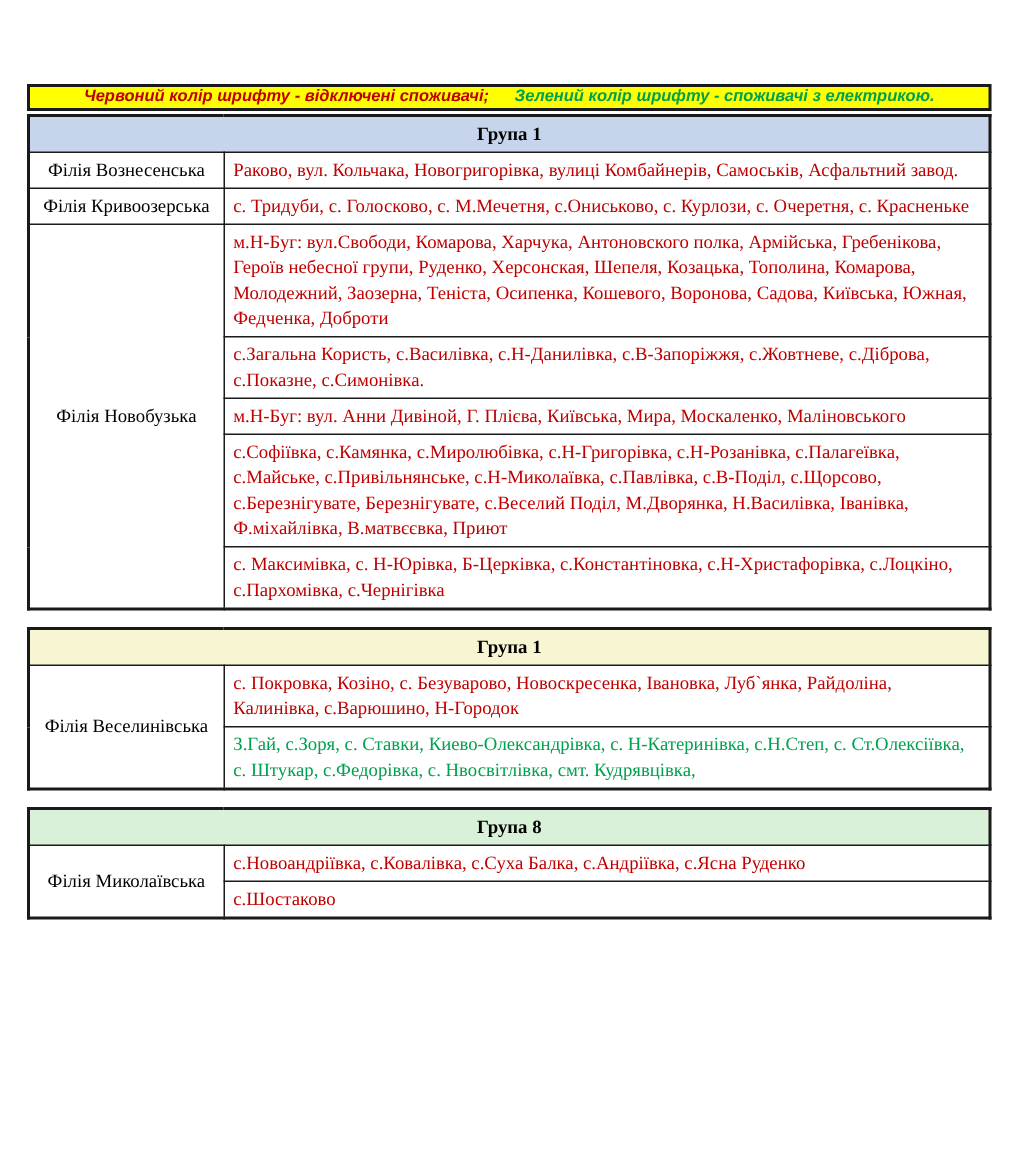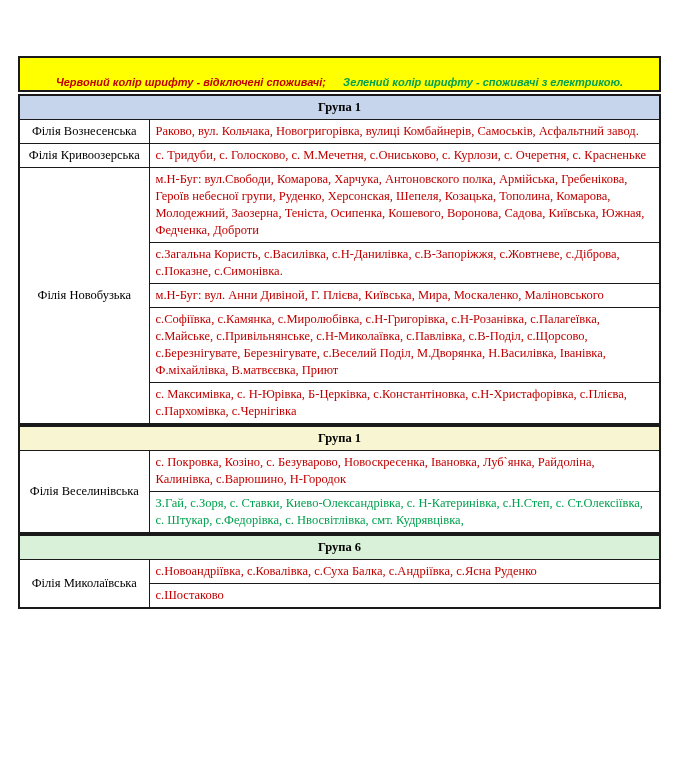--- a/index.html
+++ b/index.html
@@ -28,29 +28,30 @@
     padding:0 2px;
   }
   .legend-bar{
     border:2px solid var(--border);
     background:var(--legend);
     text-align:center;
     font-size:11px;
     font-style:italic;
     font-weight:bold;
     font-family:"Liberation Sans","DejaVu Sans",sans-serif;
-    padding:18px 2px 2px 2px;
+    padding:0 2px 2px 2px;
     margin-bottom:2px;
   }
   .legend-red{color:var(--red);}
   .legend-green{color:var(--green);margin-left:14px;}
   table.grp{
     width:100%;
     border-collapse:collapse;
     border:2px solid var(--border);
+    margin-bottom:11px;
   }
   table.grp td{
     border:1px solid var(--border);
     font-size:12.5px;
     line-height:17px;
     padding:3px 6px;
     vertical-align:middle;
   }
   td.group-header{
     text-align:center;
@@ -105,21 +106,21 @@
     <tr>
       <td class="cell" data-color="red">с.Загальна Користь, с.Василівка, с.Н-Данилівка, с.В-Запоріжжя, с.Жовтневе, с.Діброва, с.Показне, с.Симонівка.</td>
     </tr>
     <tr>
       <td class="cell pad-md" data-color="red">м.Н-Буг: вул. Анни Дивіной, Г. Плієва, Київська, Мира, Москаленко, Маліновського</td>
     </tr>
     <tr>
       <td class="cell pad-xs" data-color="red">с.Софіївка, с.Камянка, с.Миролюбівка, с.Н-Григорівка, с.Н-Розанівка, с.Палагеївка, с.Майське, с.Привільнянське, с.Н-Миколаївка, с.Павлівка, с.В-Поділ, с.Щорсово, с.Березнігувате, Березнігувате, с.Веселий Поділ, М.Дворянка, Н.Василівка, Іванівка, Ф.міхайлівка, В.матвєєвка, Приют</td>
     </tr>
     <tr>
-      <td class="cell" data-color="red">с. Максимівка, с. Н-Юрівка, Б-Церківка, с.Константіновка, с.Н-Христафорівка, с.Плієва, с.Пархомівка, с.Чернігівка</td>
+      <td class="cell" data-color="red">с. Максимівка, с. Н-Юрівка, Б-Церківка, с.Константіновка, с.Н-Христафорівка, с.Лоцкіно, с.Пархомівка, с.Чернігівка</td>
     </tr>
   </tbody>
     </table>
 
   <table class="grp">
     <tbody>
         <tr>
       <td colspan="2" class="group-header hdr-g2">Група 1</td>
     </tr>
     <tr>
@@ -128,21 +129,21 @@
     </tr>
     <tr>
       <td class="cell" data-color="green">З.Гай, с.Зоря, с. Ставки, Киево-Олександрівка, с. Н-Катеринівка, с.Н.Степ, с. Ст.Олексіївка, с. Штукар, с.Федорівка, с. Нвосвітлівка,  смт. Кудрявцівка,</td>
     </tr>
   </tbody>
     </table>
 
   <table class="grp">
     <tbody>
         <tr>
-      <td colspan="2" class="group-header hdr-g3">Група 6</td>
+      <td colspan="2" class="group-header hdr-g3">Група 8</td>
     </tr>
     <tr>
       <td class="branch" rowspan="2">Філія Миколаївська</td>
       <td class="cell pad-md" data-color="red">с.Новоандріївка, с.Ковалівка, с.Суха Балка, с.Андріївка, с.Ясна Руденко</td>
     </tr>
     <tr>
       <td class="cell pad-md" data-color="red">с.Шостаково</td>
     </tr>
   </tbody>
     </table>

